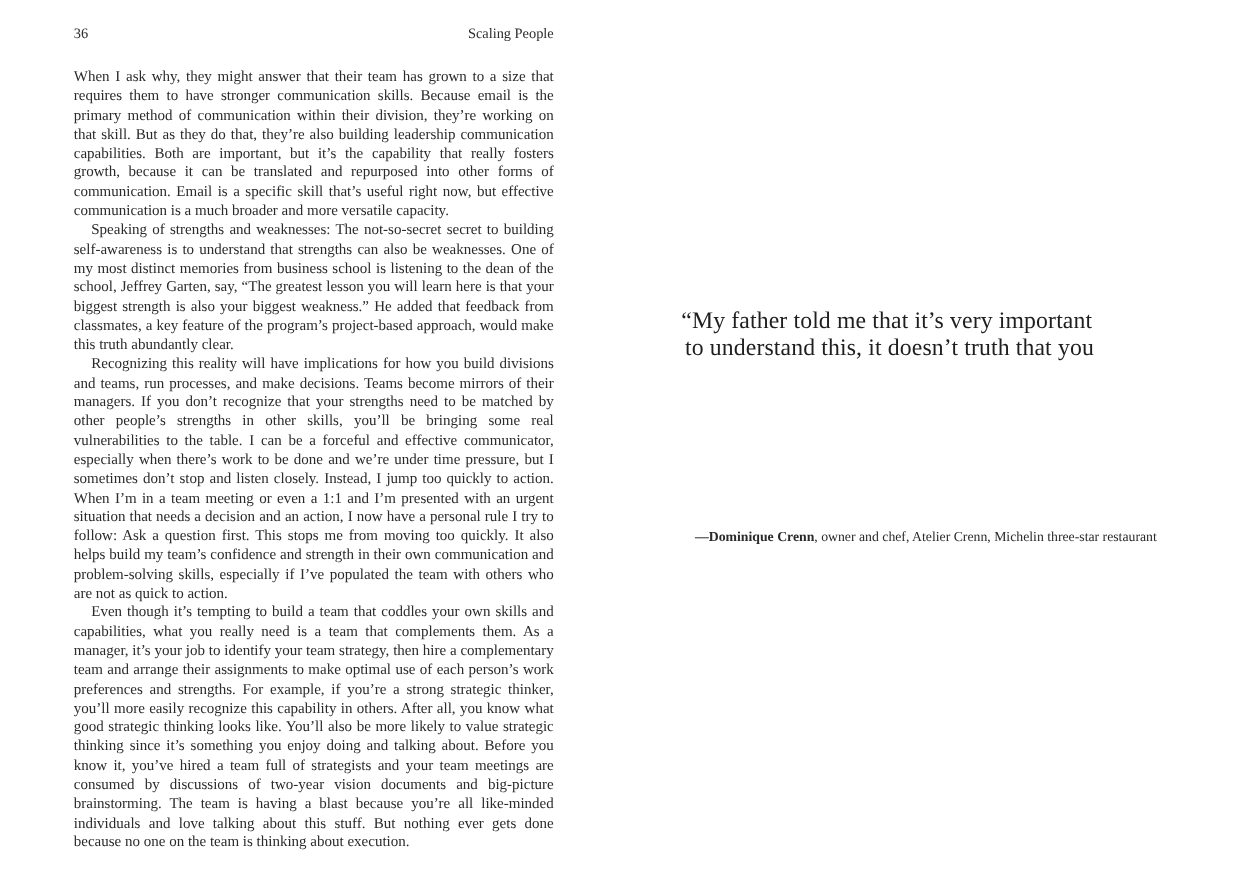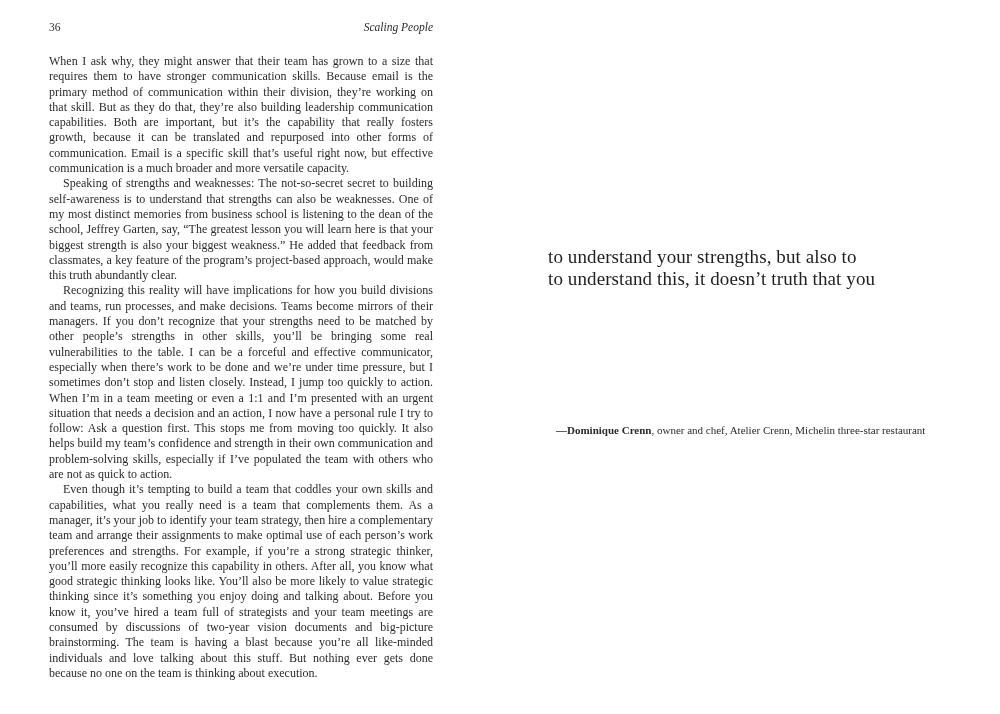--- a/index.html
+++ b/index.html
@@ -12,34 +12,33 @@
     background: #ffffff;
     position: relative;
     overflow: hidden;
     font-family: "Liberation Serif", serif;
     color: #262626;
   }
 
   
   .left-page {
     position: absolute;
-    left: 49px;
+    left: 59px;
     top: 21px;
     width: 384px;
   }
   .page-header {
     display: flex;
     justify-content: space-between;
     align-items: baseline;
     font-size: 11.5px;
     line-height: 13px;
     color: #2b2b2b;
   }
   .running-head {
-    font-style: italic;
   }
   .body-text {
     margin-top: 20px;
     font-size: 12px;
     line-height: 15.3px;
     text-align: justify;
     color: #2a2a2a;
   }
   .body-text p {
     margin: 0;
@@ -91,19 +90,19 @@
   </div>
   <div class="body-text">
     <p>When I ask why, they might answer that their team has grown to a size that requires them to have stronger communication skills. Because email is the primary method of communication within their division, they’re working on that skill. But as they do that, they’re also building leadership communication capabilities. Both are important, but it’s the capability that really fosters growth, because it can be translated and repurposed into other forms of communication. Email is a specific skill that’s useful right now, but effective communication is a much broader and more versatile capacity.</p>
     <p>Speaking of strengths and weaknesses: The not-so-secret secret to building self-awareness is to understand that strengths can also be weaknesses. One of my most distinct memories from business school is listening to the dean of the school, Jeffrey Garten, say, “The greatest lesson you will learn here is that your biggest strength is also your biggest weakness.” He added that feedback from classmates, a key feature of the program’s project-based approach, would make this truth abundantly clear.</p>
     <p>Recognizing this reality will have implications for how you build divisions and teams, run processes, and make decisions. Teams become mirrors of their managers. If you don’t recognize that your strengths need to be matched by other people’s strengths in other skills, you’ll be bringing some real vulnerabilities to the table. I can be a forceful and effective communicator, especially when there’s work to be done and we’re under time pressure, but I sometimes don’t stop and listen closely. Instead, I jump too quickly to action. When I’m in a team meeting or even a 1:1 and I’m presented with an urgent situation that needs a decision and an action, I now have a personal rule I try to follow: Ask a question first. This stops me from moving too quickly. It also helps build my team’s confidence and strength in their own communication and problem-solving skills, especially if I’ve populated the team with others who are not as quick to action.</p>
     <p>Even though it’s tempting to build a team that coddles your own skills and capabilities, what you really need is a team that complements them. As a manager, it’s your job to identify your team strategy, then hire a complementary team and arrange their assignments to make optimal use of each person’s work preferences and strengths. For example, if you’re a strong strategic thinker, you’ll more easily recognize this capability in others. After all, you know what good strategic thinking looks like. You’ll also be more likely to value strategic thinking since it’s something you enjoy doing and talking about. Before you know it, you’ve hired a team full of strategists and your team meetings are consumed by discussions of two-year vision documents and big-picture brainstorming. The team is having a blast because you’re all like-minded individuals and love talking about this stuff. But nothing ever gets done because no one on the team is thinking about execution.</p>
   </div>
 </div>
 
 <div class="pull-quote">
-  <div class="quote-line">to understand your strengths, but also to</div>
+  <div class="quote-line first">“My father told me that it’s very important</div>
   <div class="quote-line">to understand this, it doesn’t truth that you</div>
 </div>
 
 <div class="attribution">
   <span class="attr-name">—Dominique Crenn</span><span class="attr-rest">, owner and chef, Atelier Crenn, Michelin three-star restaurant</span>
 </div>
 
 </body></html>

